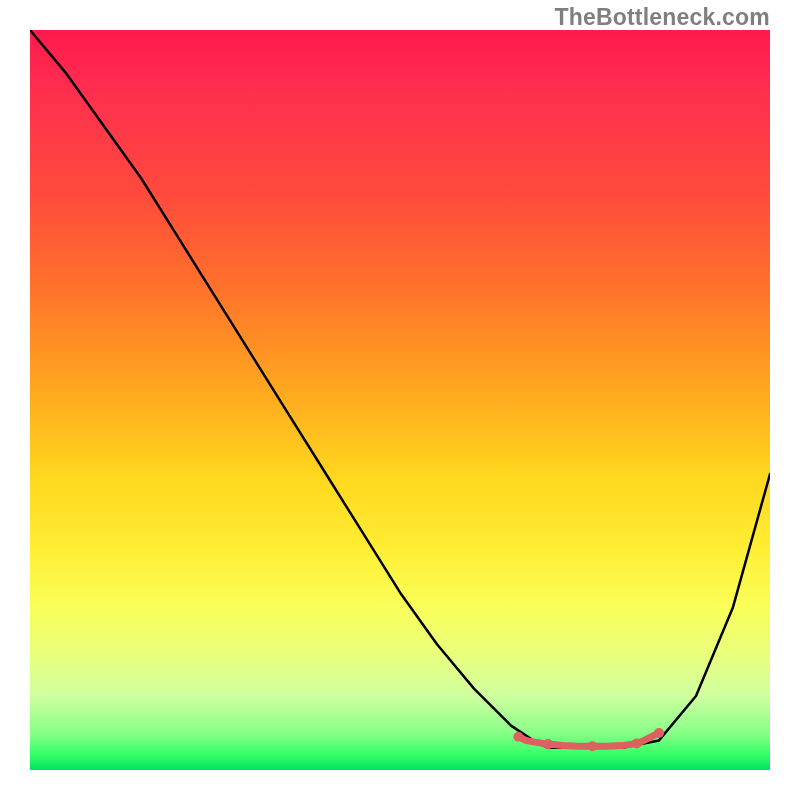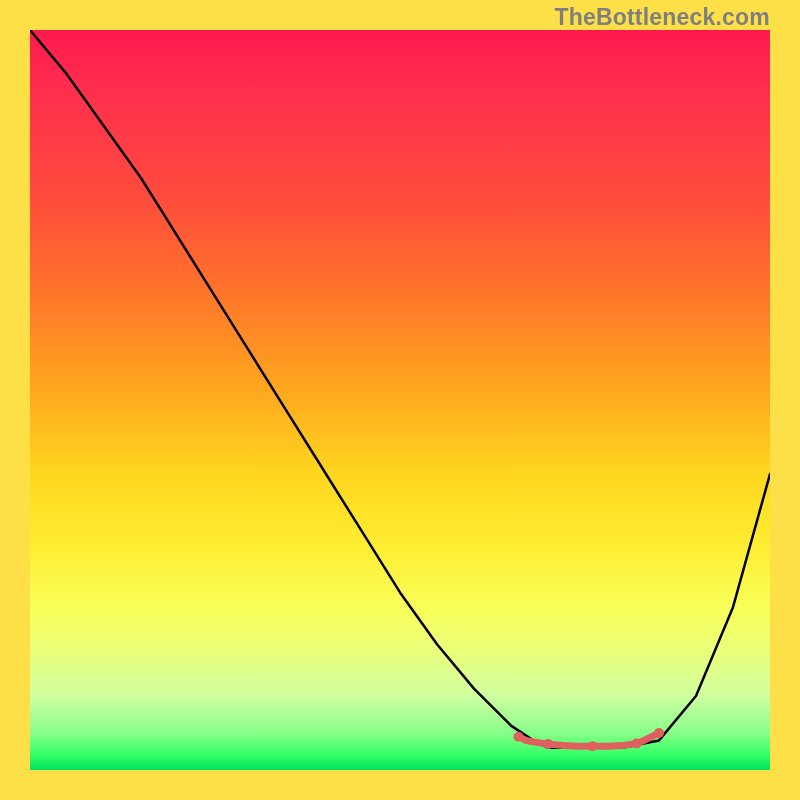--- a/index.html
+++ b/index.html
@@ -7,21 +7,21 @@
     padding: 0;
     background: #000;
     width: 800px;
     height: 800px;
     overflow: hidden;
   }
   .stage {
     position: relative;
     width: 800px;
     height: 800px;
-    background: #fde047;
+    background: #ffffff;
   }
   .plot-area {
     position: absolute;
     left: 30px;
     top: 30px;
     width: 740px;
     height: 740px;
     background: linear-gradient(
       to bottom,
       #ff1a4d 0%,

